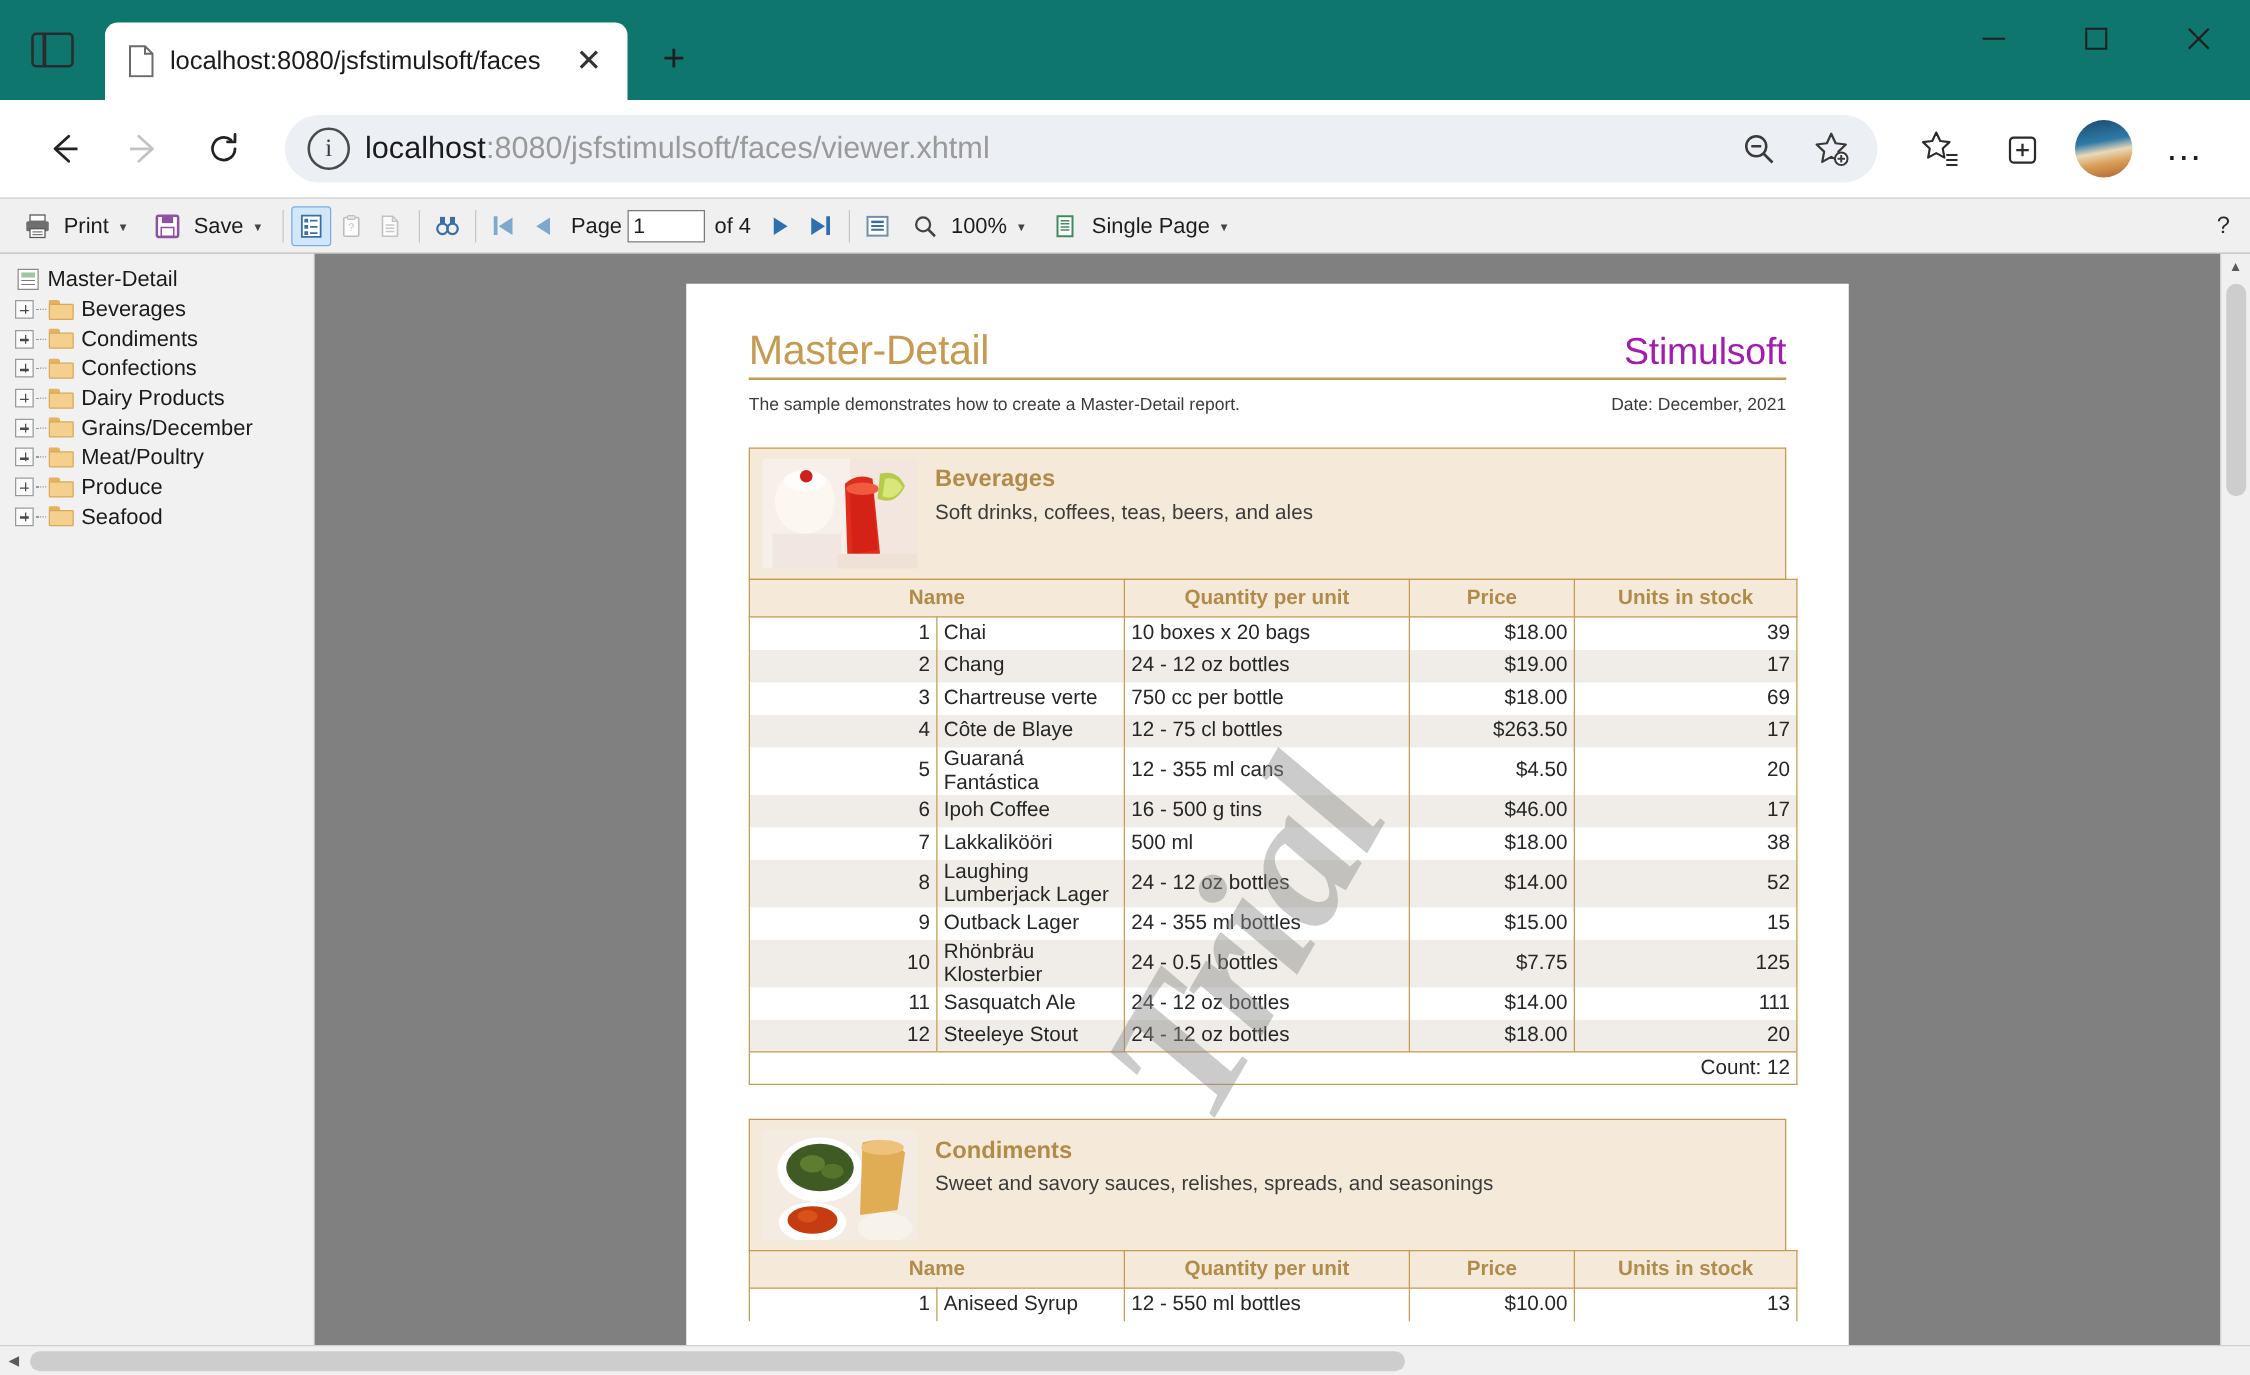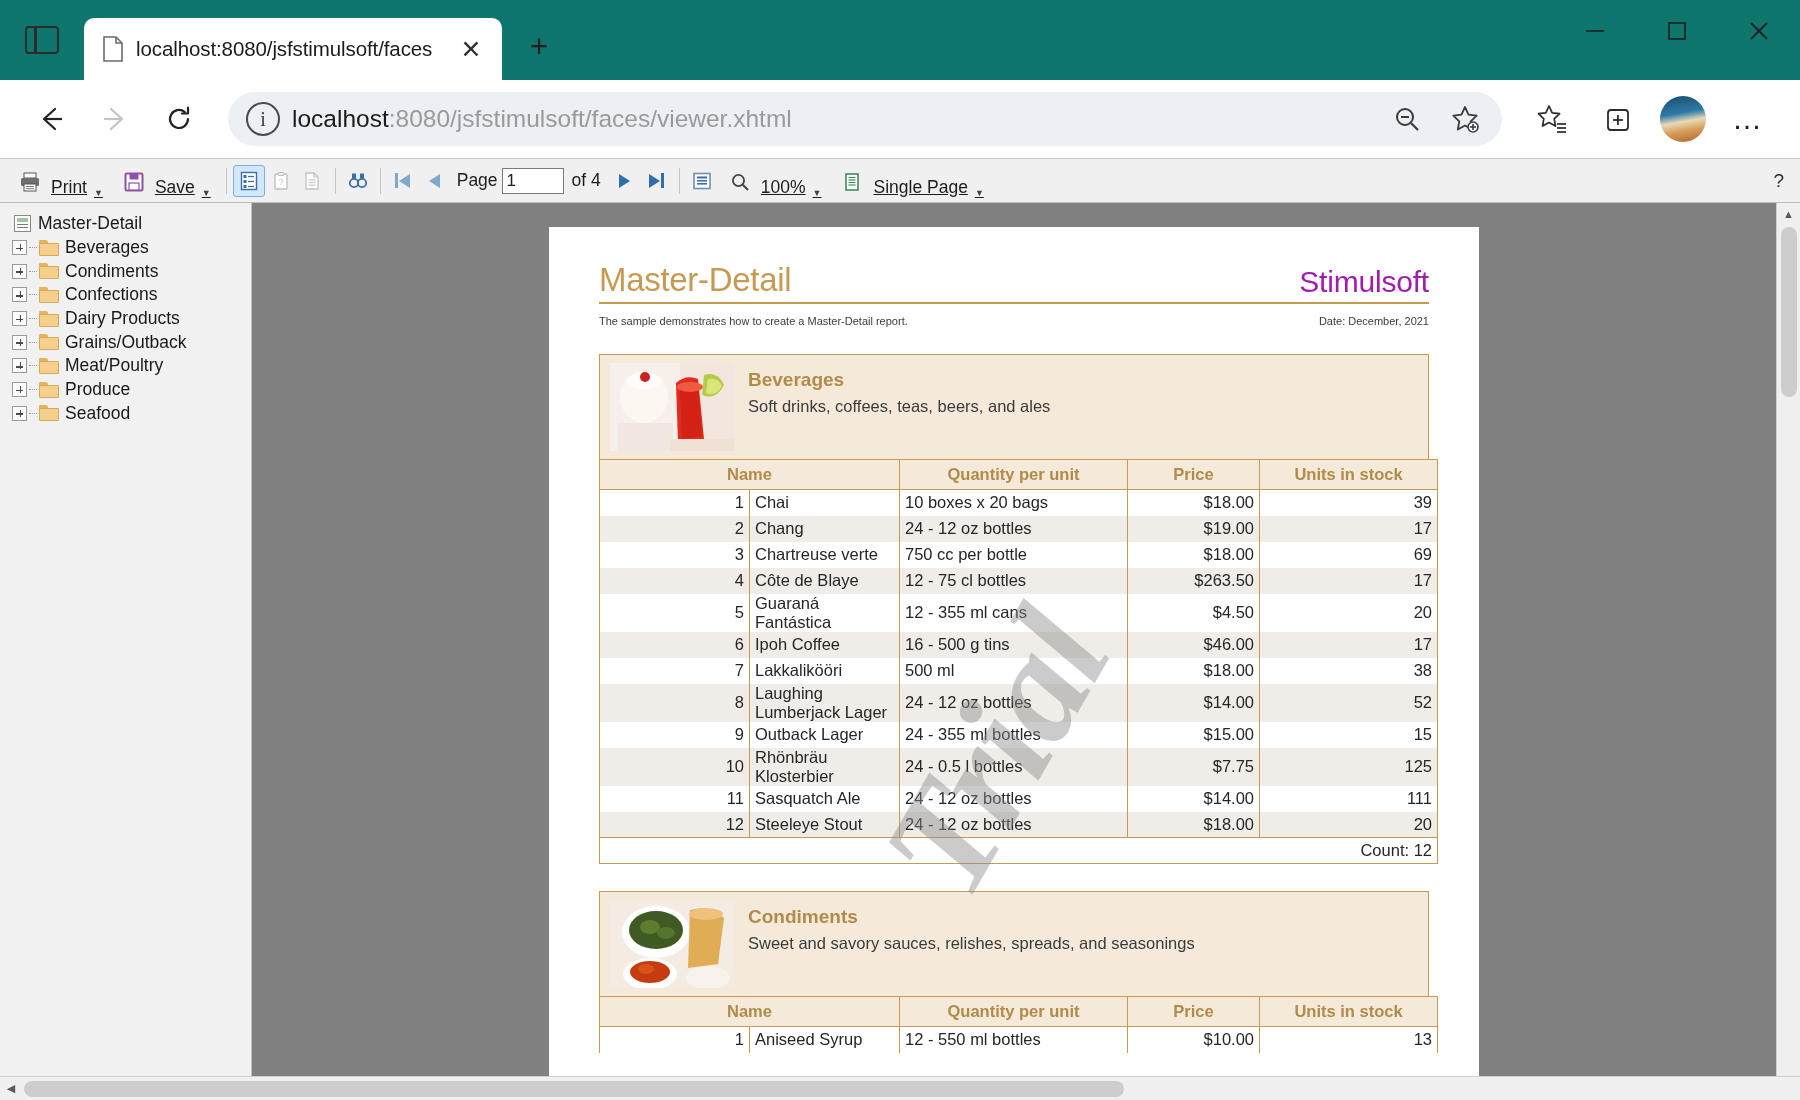--- a/index.html
+++ b/index.html
@@ -76,21 +76,21 @@
   .dots { letter-spacing: 2px; font-size: 30px; color:#1f1f1f; }
 
   
   .viewer { flex: 1 1 auto; display:flex; flex-direction: column; background:#f1f1f1; border-top: 1px solid #c8c8c8; min-height:0; }
 
   .toolbar {
     height: 44px; background: #f0f0f0; border-bottom: 1px solid #bdbdbd;
     display:flex; align-items:center; padding: 0 8px; gap: 0px; flex: 0 0 44px;
     position: relative;
   }
-  .tb-item { display:flex; align-items:flex-end; height: 34px; padding: 0 6px; gap: 5px; color:#1c1c1c; font-size: 17px; text-decoration: underline; }
+  .tb-item { display:flex; align-items:center; height: 34px; padding: 0 6px; gap: 5px; color:#1c1c1c; font-size: 17px; }
   .tb-btn { display:flex; align-items:center; justify-content:center; width: 32px; height: 32px; }
   .tb-btn.active { border: 1px solid #7aaee0; background: #d3e7fb; border-radius: 3px; }
   .tb-caret { font-size: 9px; color:#444; margin: 2px 3px 0 2px; }
   .tb-sep { width: 1px; height: 26px; background: #c6c6c6; margin: 0 6px; }
   .tb-label { font-size: 17.5px; color:#1c1c1c; }
   .page-input {
     width: 62px; height: 26px; border: 1px solid #7a7a7a; background:#fff;
     font-size: 17px; color:#1c1c1c; padding: 0 4px; margin-left: 4px;
     font-family: "Liberation Sans", sans-serif;
   }
@@ -131,21 +131,21 @@
   .page {
     width: 930px; background:#ffffff; margin-top: 24px; position: relative; overflow: hidden;
     height: 900px;
   }
   .page-inner { padding: 34px 50px 0 50px; position:relative; }
 
   .rpt-head { display:flex; align-items:flex-end; justify-content:space-between; }
   .rpt-title { font-size: 33px; color:#c79a52; font-weight: normal; letter-spacing: -0.3px; }
   .rpt-brand { font-size: 30px; color:#a21caf; letter-spacing: -0.2px; }
   .rpt-rule { height: 2px; background:#c79a52; margin: 3px 0 0 0; }
-  .rpt-sub { display:flex; justify-content:space-between; margin-top: 11px; font-size: 11px; color:#3b3b3b; }
+  .rpt-sub { display:flex; justify-content:space-between; margin-top: 11px; font-size: 14px; color:#3b3b3b; }
 
   .cat-block { margin-top: 27px; border:1px solid #c79a52; background:#f5ead9; display:flex; overflow:hidden; }
   .cat-img { width: 124px; height: 88px; flex:0 0 auto; margin: 8px 0 8px 10px; }
   .cat-text { padding: 14px 0 0 14px; }
   .cat-name { font-size: 19px; color:#b08b4a; font-weight: bold; }
   .cat-desc { font-size: 16.5px; color:#3b3b3b; margin-top: 6px; }
 
   table.grid { width: 100%; border-collapse: collapse; table-layout: fixed; margin-top: -1px; }
   table.grid th {
     background:#f5ead9; color:#b08b4a; font-size: 16.5px; font-weight:bold; height: 30px;
@@ -469,21 +469,21 @@
             </span>
           <span>Dairy Products</span>
         </div>
         <div class="tree-row">
           <span class="expander"></span>
           <span class="dotline"></span>
           <span class="folder">
               <span class="tabtop"></span>
               <span class="bodyf"></span>
             </span>
-          <span>Grains/Outback</span>
+          <span>Grains/December</span>
         </div>
         <div class="tree-row">
           <span class="expander"></span>
           <span class="dotline"></span>
           <span class="folder">
               <span class="tabtop"></span>
               <span class="bodyf"></span>
             </span>
           <span>Meat/Poultry</span>
         </div>

